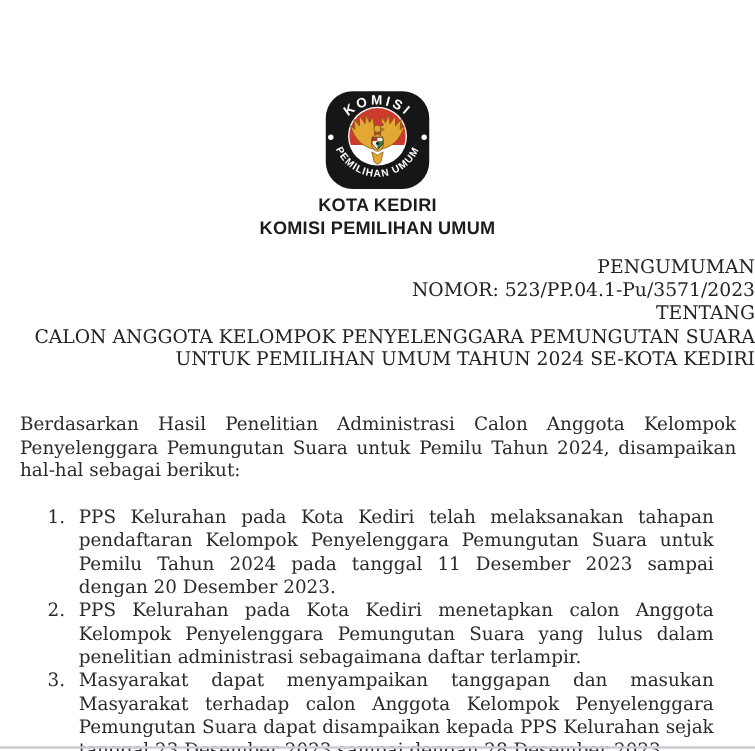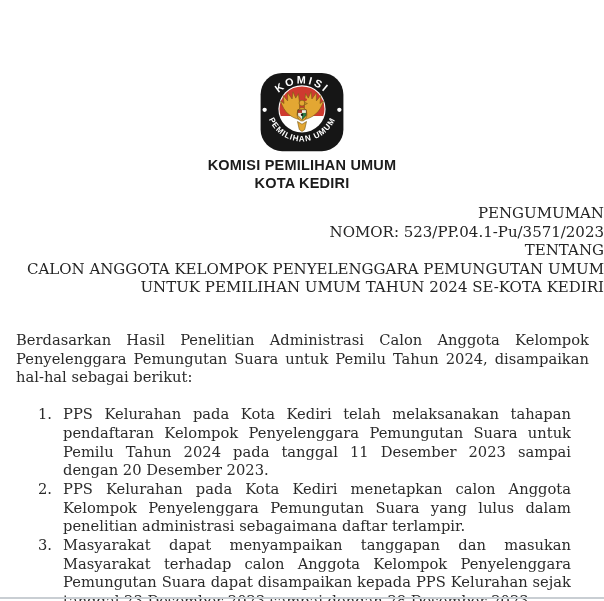--- a/index.html
+++ b/index.html
@@ -150,29 +150,29 @@
       <text class="logo-arc-text" font-size="12" letter-spacing="2.5">
         <textPath href="#arcTop" startOffset="50%" text-anchor="middle">KOMISI</textPath>
       </text>
       <text class="logo-arc-text" font-size="9" letter-spacing="1">
         <textPath href="#arcBot" startOffset="50%" text-anchor="middle">PEMILIHAN UMUM</textPath>
       </text>
     </svg>
   </div>
 
   <div class="org">
+    <div>KOTA KEDIRI</div>
     <div>KOMISI PEMILIHAN UMUM</div>
-    <div>KOTA KEDIRI</div>
   </div>
 
   <div class="title-block">
     <div>PENGUMUMAN</div>
     <div>NOMOR: 523/PP.04.1-Pu/3571/2023</div>
     <div>TENTANG</div>
-    <div>CALON ANGGOTA KELOMPOK PENYELENGGARA PEMUNGUTAN UMUM</div>
+    <div>CALON ANGGOTA KELOMPOK PENYELENGGARA PEMUNGUTAN SUARA</div>
     <div>UNTUK PEMILIHAN UMUM TAHUN 2024 SE-KOTA KEDIRI</div>
   </div>
 
   <div class="content">
     <p class="intro">Berdasarkan Hasil Penelitian Administrasi Calon Anggota Kelompok Penyelenggara Pemungutan Suara untuk Pemilu Tahun 2024, disampaikan hal-hal sebagai berikut:</p>
     <ol class="items">
       <li>
         <span>PPS Kelurahan pada Kota Kediri telah melaksanakan tahapan pendaftaran Kelompok Penyelenggara Pemungutan Suara untuk Pemilu Tahun 2024 pada tanggal 11 Desember 2023 sampai dengan 20 Desember 2023.</span>
       </li>
       <li>

